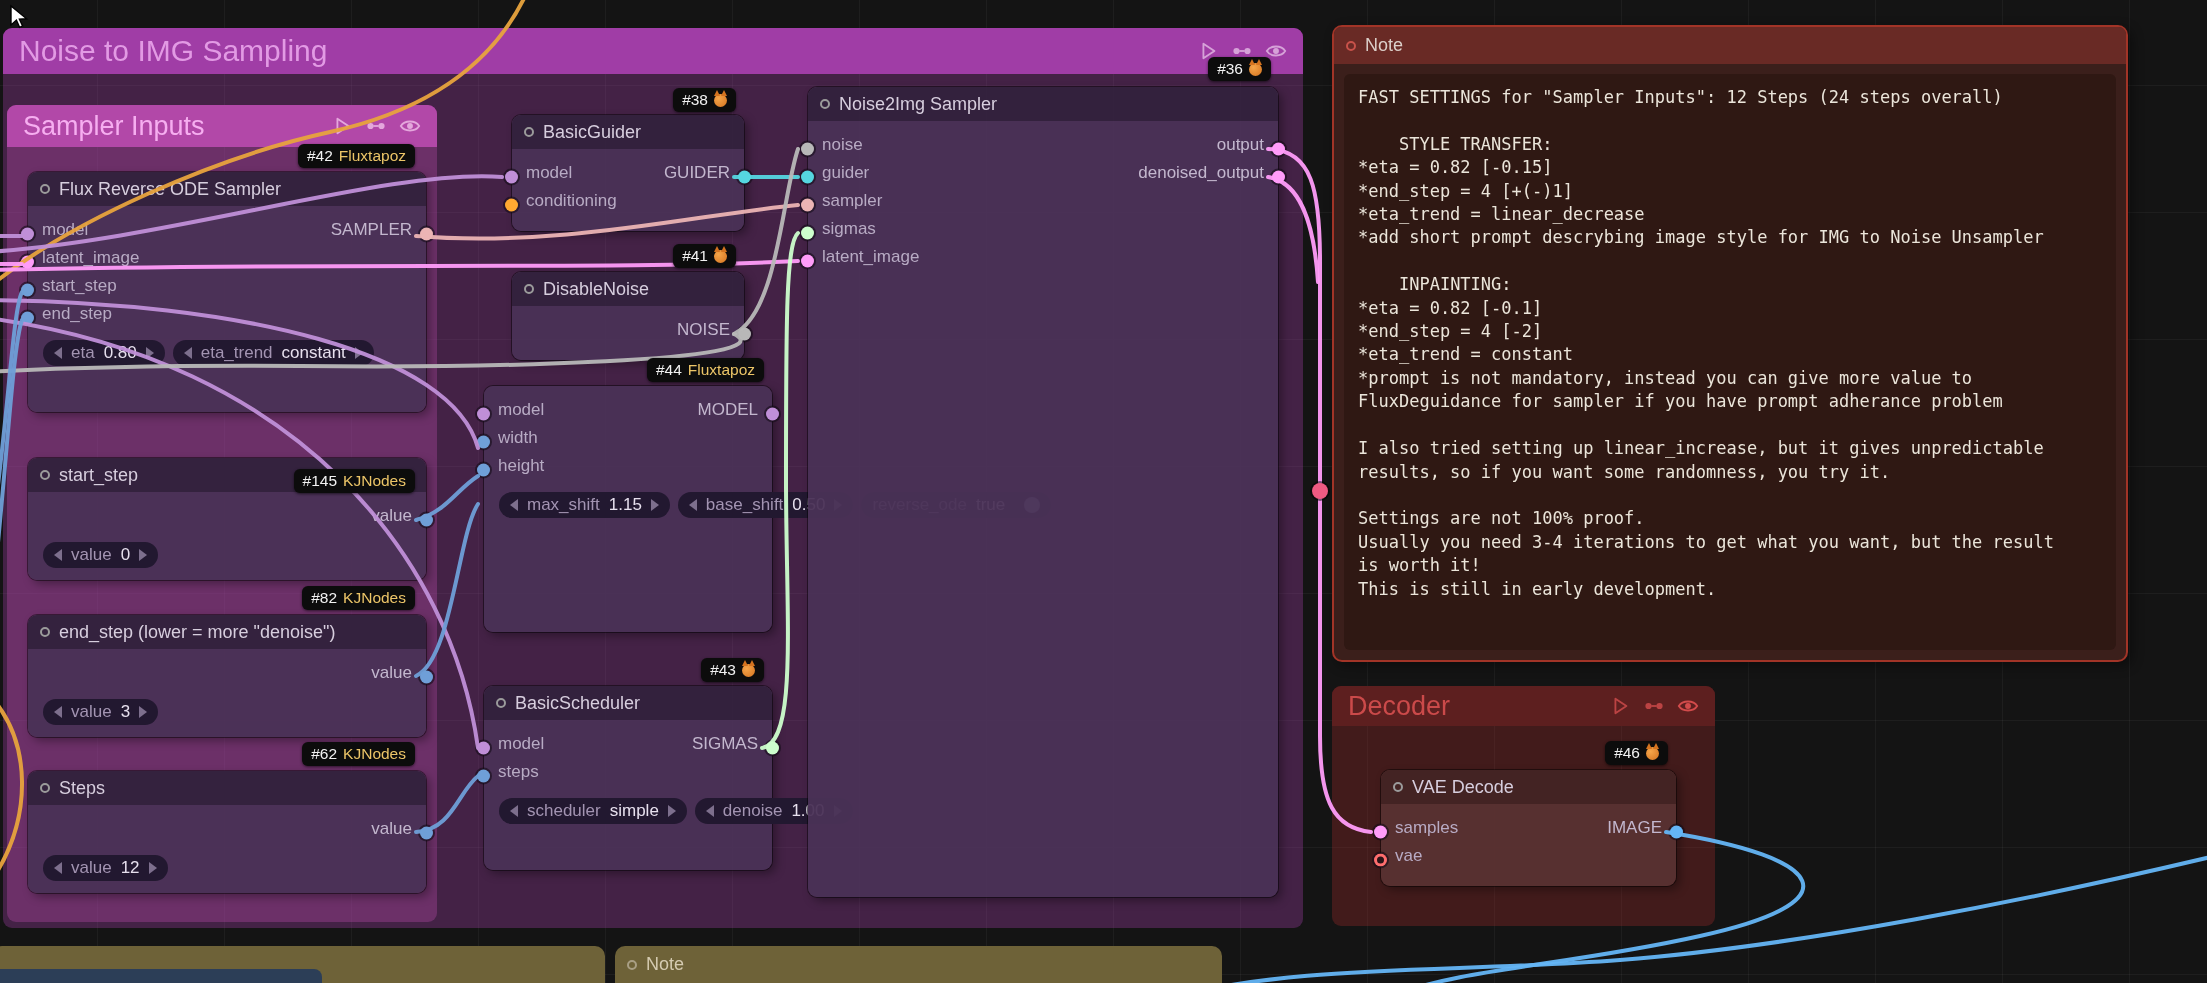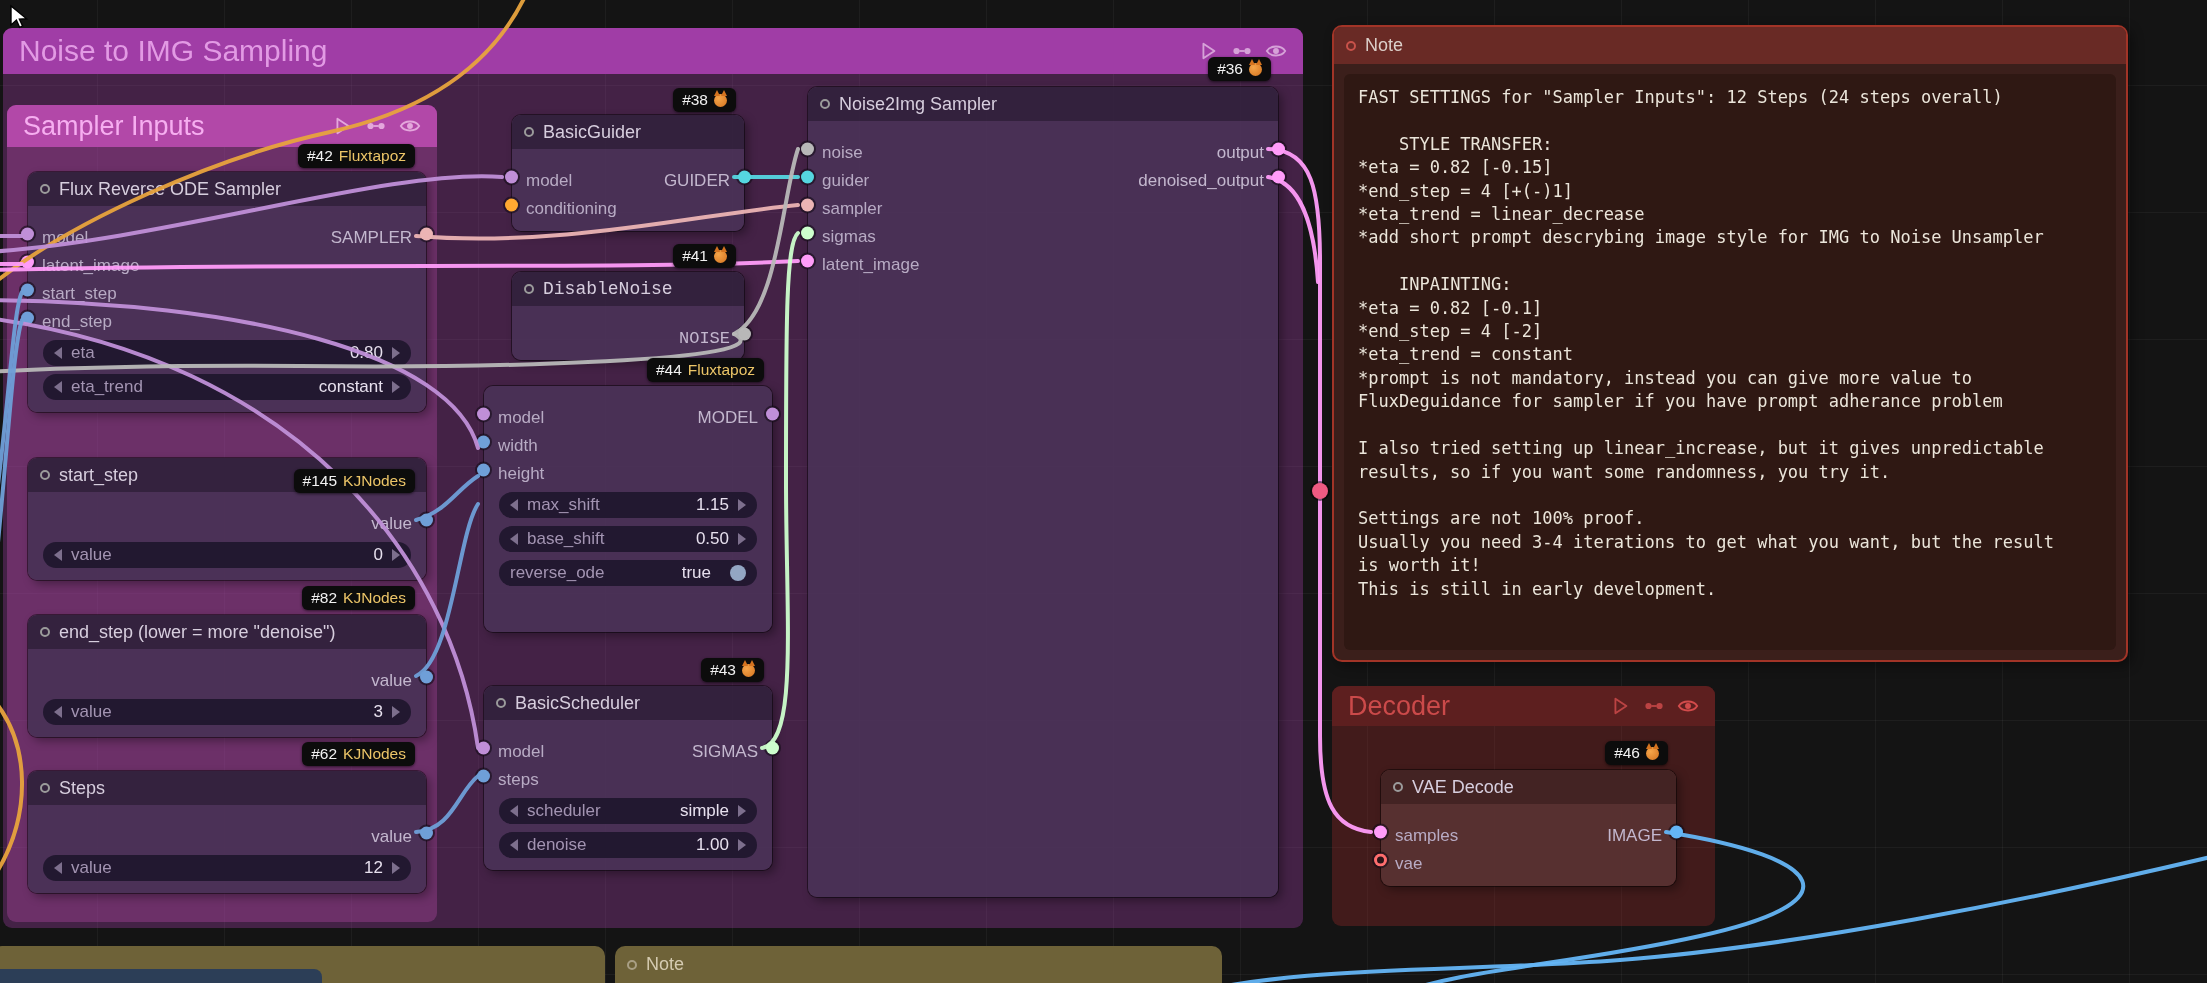--- a/index.html
+++ b/index.html
@@ -35,30 +35,30 @@
   .g-decoder .gicons{color:#c64848;}
 
   
   .node{position:absolute;border-radius:9px;background:rgba(74,49,86,0.95);
         box-shadow:0 0 0 1px rgba(0,0,0,0.45),4px 4px 10px rgba(0,0,0,0.35);z-index:20;box-sizing:border-box;margin-left:8px;}
   .nheader{height:34px;display:flex;align-items:center;gap:9px;padding:0 12px;
            background:#38264500;background:rgba(50,33,60,0.92);border-radius:9px 9px 0 0;}
   .ntitle{font-size:18px;color:#d7cede;white-space:nowrap;overflow:hidden;text-align:right;}
   .ndot{width:10px;height:10px;border-radius:50%;border:2px solid #9b9b9b;box-sizing:border-box;flex:0 0 auto;}
   .nrows{padding-top:14px;}
-  .prow{height:28px;display:flex;align-items:flex-end;padding:0 14px;position:relative;
+  .prow{height:28px;display:flex;align-items:flex-start;padding:0 14px;position:relative;
         font-size:17px;color:#b8abc4;}
   .prow .olabel{margin-left:auto;color:#c3b7ce;}
   .port{position:absolute;width:13px;height:13px;border-radius:50%;top:50%;
         transform:translateY(-50%);background:var(--c,#888);
         box-shadow:0 0 0 2px rgba(20,12,24,0.6);}
   .port.in{left:-7px;}
   .port.out{right:-7px;}
   .port.hollow{background:#2a1418;box-shadow:inset 0 0 0 3px var(--c,#888),0 0 0 2px rgba(20,12,24,0.6);}
-  .widgets{padding:8px 15px 12px;display:flex;flex-direction:column;gap:8px;}
+  .widgets{padding:8px 15px 12px;display:flex;flex-direction:row;gap:8px;}
   .widget{height:26px;border-radius:13px;background:#221830;display:flex;align-items:center;
           padding:0 11px;gap:9px;font-size:17px;}
   .wlabel{color:#a394b2;white-space:nowrap;}
   .wvalue{margin-left:auto;color:#e7e0ee;white-space:nowrap;}
   .warr{width:0;height:0;border-style:solid;flex:0 0 auto;}
   .warr.left{border-width:6px 8px 6px 0;border-color:transparent #7d6f8d transparent transparent;}
   .warr.right{border-width:6px 0 6px 8px;border-color:transparent transparent transparent #7d6f8d;}
   .knob{width:16px;height:16px;border-radius:50%;background:#93a6c3;margin-left:10px;flex:0 0 auto;}
 
   .node.red{background:rgba(88,49,49,0.96);}
@@ -284,21 +284,21 @@
       <span class="olabel">GUIDER</span>
       <span class="port out" style="--c: #55d6e0;"></span>
     </div>
     <div class="prow">
       <span class="port in" style="--c: #ffa931;"></span>
       <span>conditioning</span>
     </div>
   </div>
 </div>
 
-<div class="node" style="left:504px;top:272px;width:232px;height:88px;font-family:Liberation Mono, monospace;">
+<div class="node" style="left:504px;top:272px;width:232px;height:88px;">
   <div class="nheader">
     <span class="ndot"></span>
     <span class="ntitle">DisableNoise</span>
   </div>
   <div class="nrows">
     <div class="prow">
       <span class="olabel">NOISE</span>
       <span class="port out" style="--c: #b8b8b8;"></span>
     </div>
   </div>

